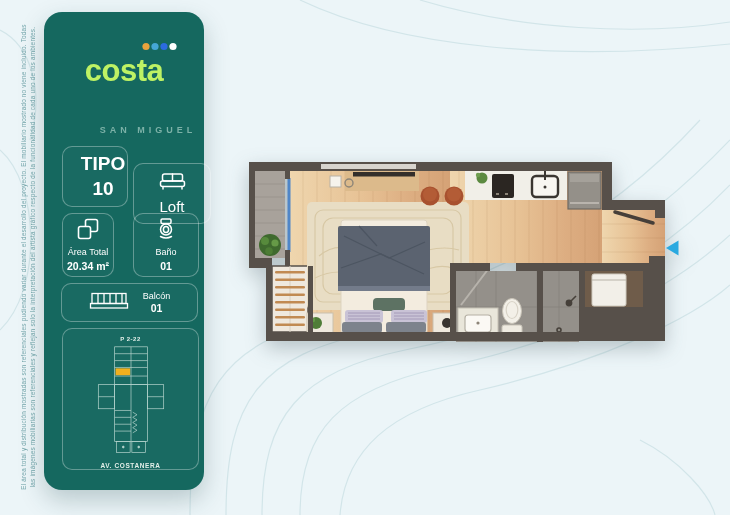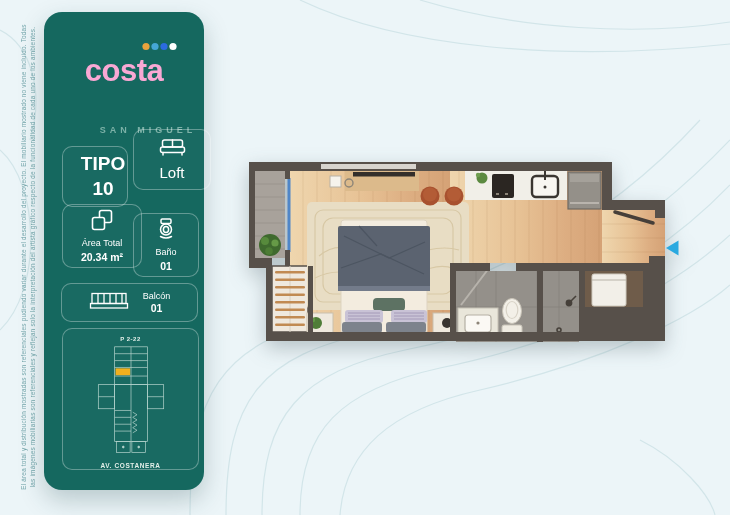--- a/index.html
+++ b/index.html
@@ -9,33 +9,33 @@
   
   .disclaimer{position:absolute;left:-221px;top:247px;width:500px;height:20px;
     transform:rotate(-90deg);z-index:1;text-align:center;color:#74a6ab;
     font-size:6.4px;line-height:9px;letter-spacing:.2px;}
   .disclaimer div{white-space:nowrap;}
   
   .sidebar{position:absolute;left:44px;top:12px;width:160px;height:478px;
     background:#15685f;border-radius:18px;z-index:2;
     box-shadow:0 10px 24px rgba(30,70,75,.25);}
   .dots{position:absolute;left:98px;top:30px;}
-  .logo{position:absolute;left:0;top:44px;width:160px;text-align:center;color:#f9a8d4;}
+  .logo{position:absolute;left:0;top:44px;width:160px;text-align:center;color:#bef264;}
   .logo .l1{display:block;font-size:31px;font-weight:700;letter-spacing:-.5px;line-height:30px;}
   .logo .l2{display:block;font-size:33px;font-weight:800;letter-spacing:-.5px;line-height:30px;}
   .logo-sub{position:absolute;left:0;top:113px;width:160px;text-align:center;
     color:#7cb1a7;font-size:9px;font-weight:700;letter-spacing:4px;margin-left:24px;}
   .card{position:absolute;border:1px solid rgba(255,255,255,.32);border-radius:10px;
     background:rgba(255,255,255,.02);color:#fff;display:flex;flex-direction:column;
     align-items:center;justify-content:center;gap:3px;box-sizing:border-box;}
   .card-tipo{left:18px;top:134px;width:66px;height:61px;padding-left:16px;}
   .card-tipo .big{font-size:19px;font-weight:700;line-height:22px;}
-  .card-loft{left:89px;top:117px;width:78px;height:61px;}
+  .card-loft{left:89px;top:151px;width:78px;height:61px;}
   .card-loft .lbl{font-size:15px;}
-  .card-area{left:18px;top:192px;width:80px;height:64px;}
+  .card-area{left:18px;top:201px;width:52px;height:64px;}
   .card-bano{left:89px;top:201px;width:66px;height:64px;}
   .small-lbl{font-size:9px;}
   .small-val{font-size:10.5px;font-weight:700;}
   .card-balcon{left:17px;top:271px;width:137px;height:39px;flex-direction:row;gap:14px;}
   .card-balcon .txt{display:flex;flex-direction:column;align-items:center;gap:1px;}
   .card-map{left:18px;top:316px;width:137px;height:142px;justify-content:flex-start;padding-top:7px;}
   .map-unit{font-size:6px;font-weight:700;color:#e3efe9;letter-spacing:.5px;}
   .map-street{font-size:6.5px;font-weight:700;color:#e3efe9;letter-spacing:.6px;margin-top:2px;}
   
   .plan-wrap{position:absolute;left:249px;top:162px;width:430px;height:185px;z-index:2;}

